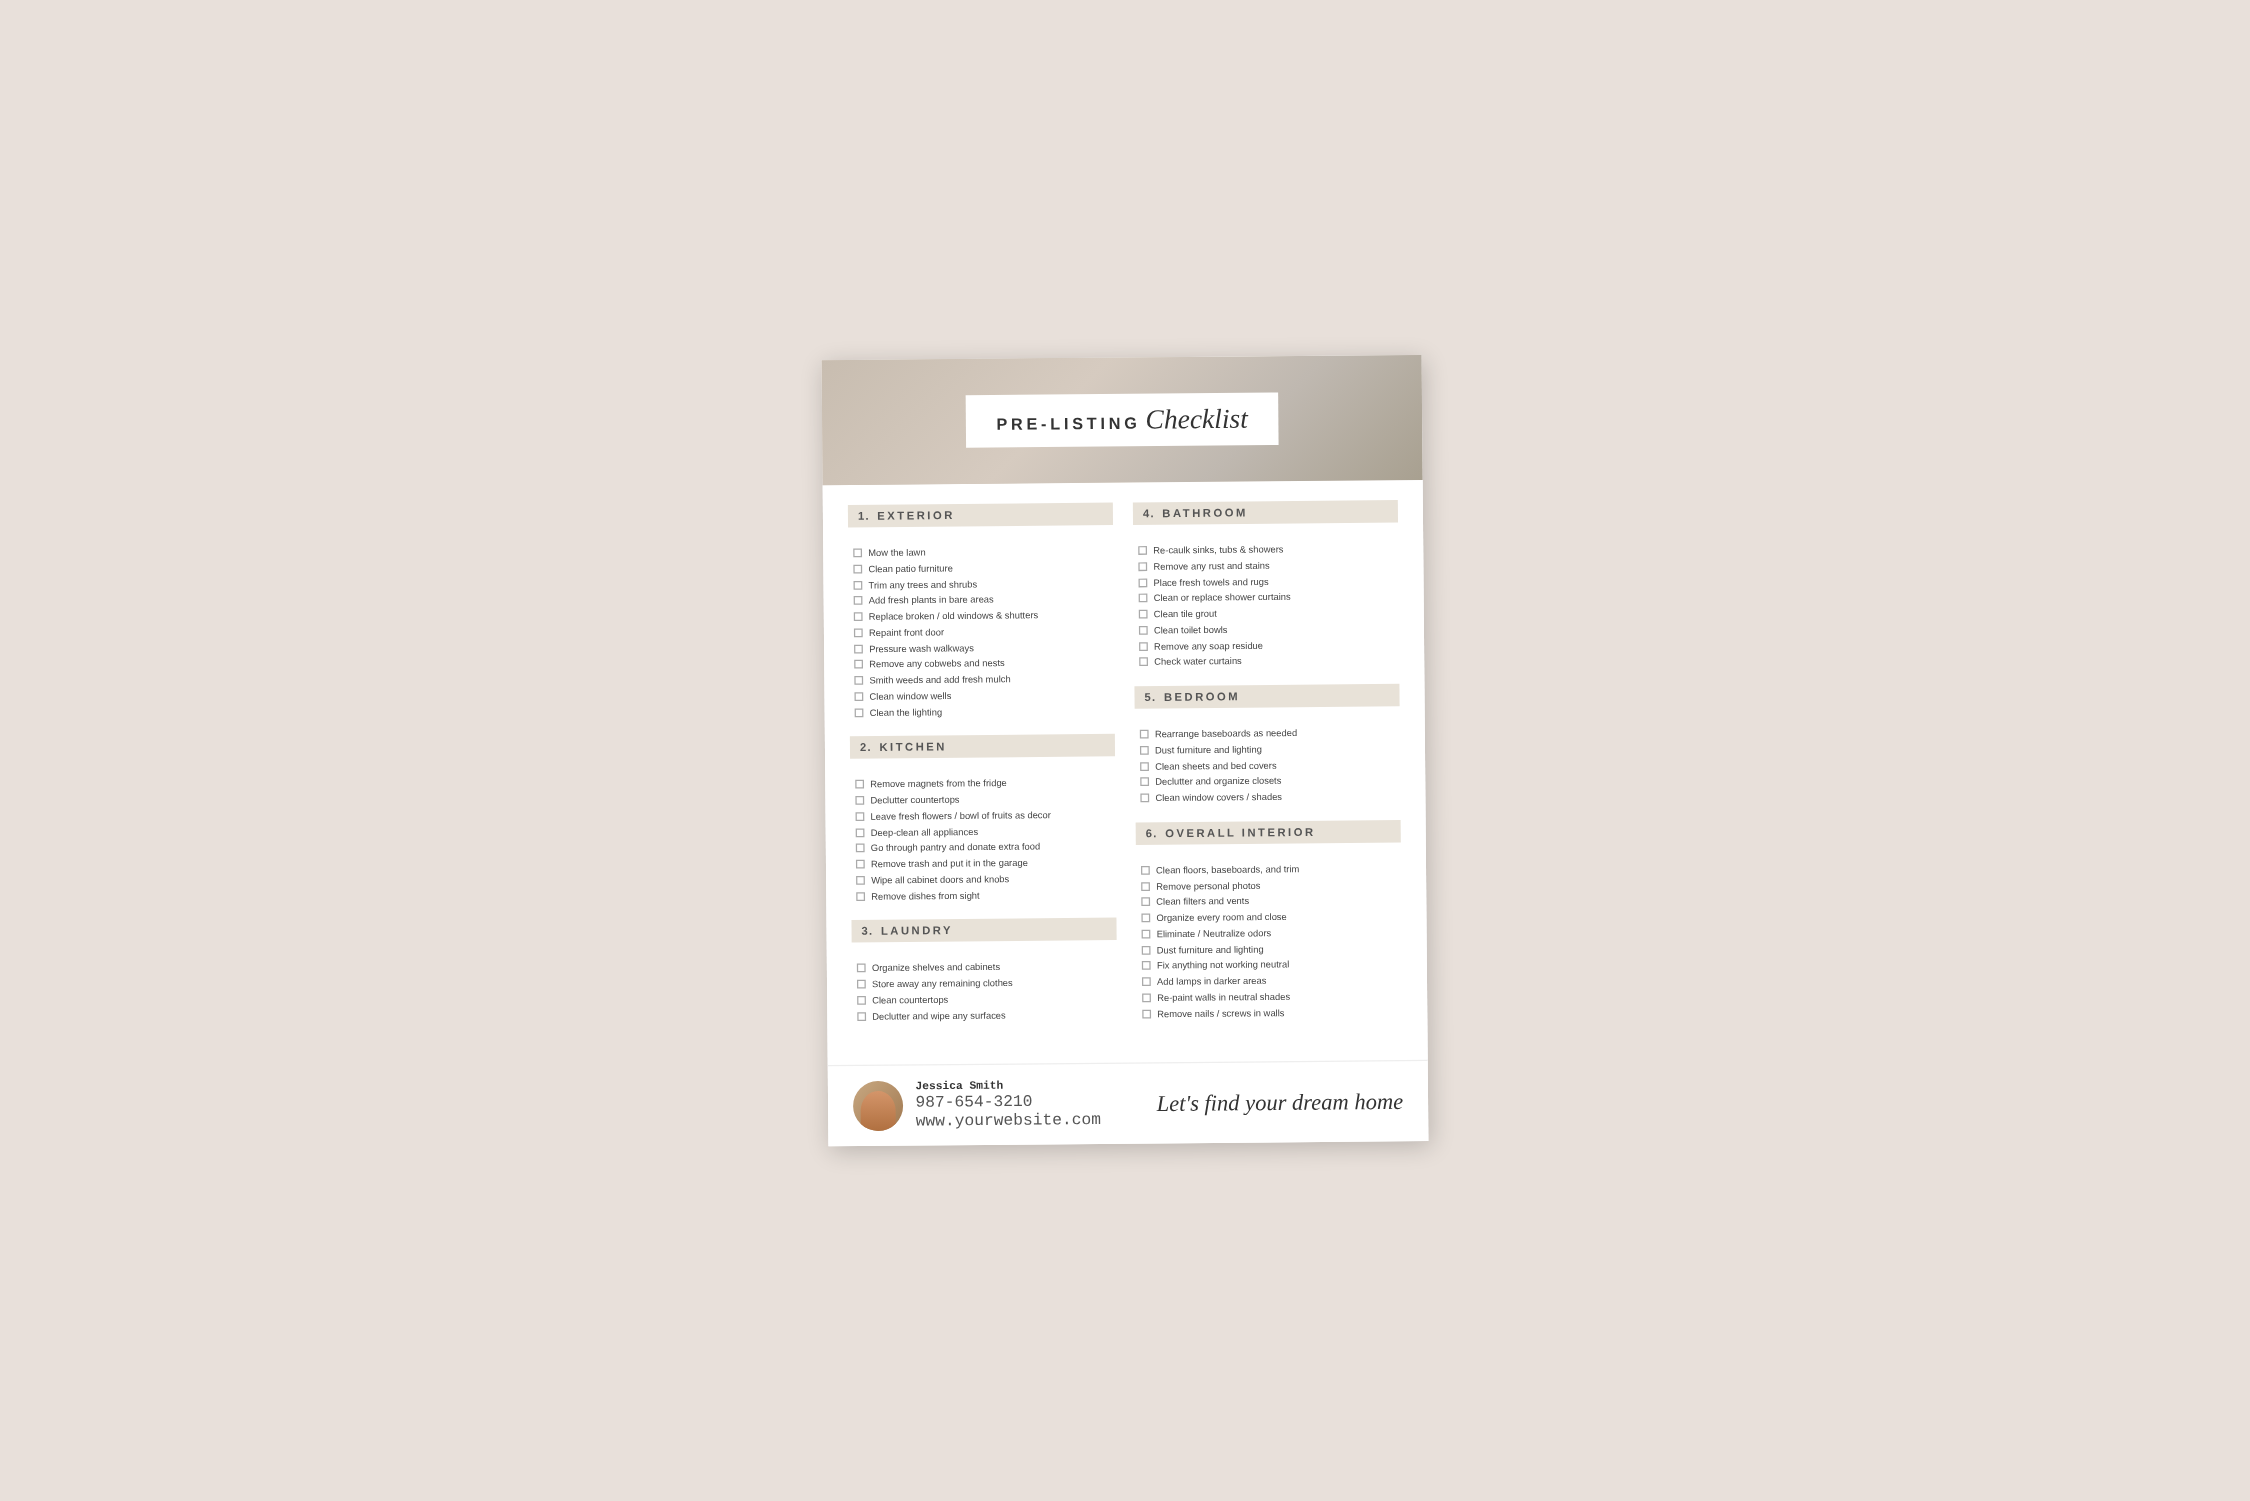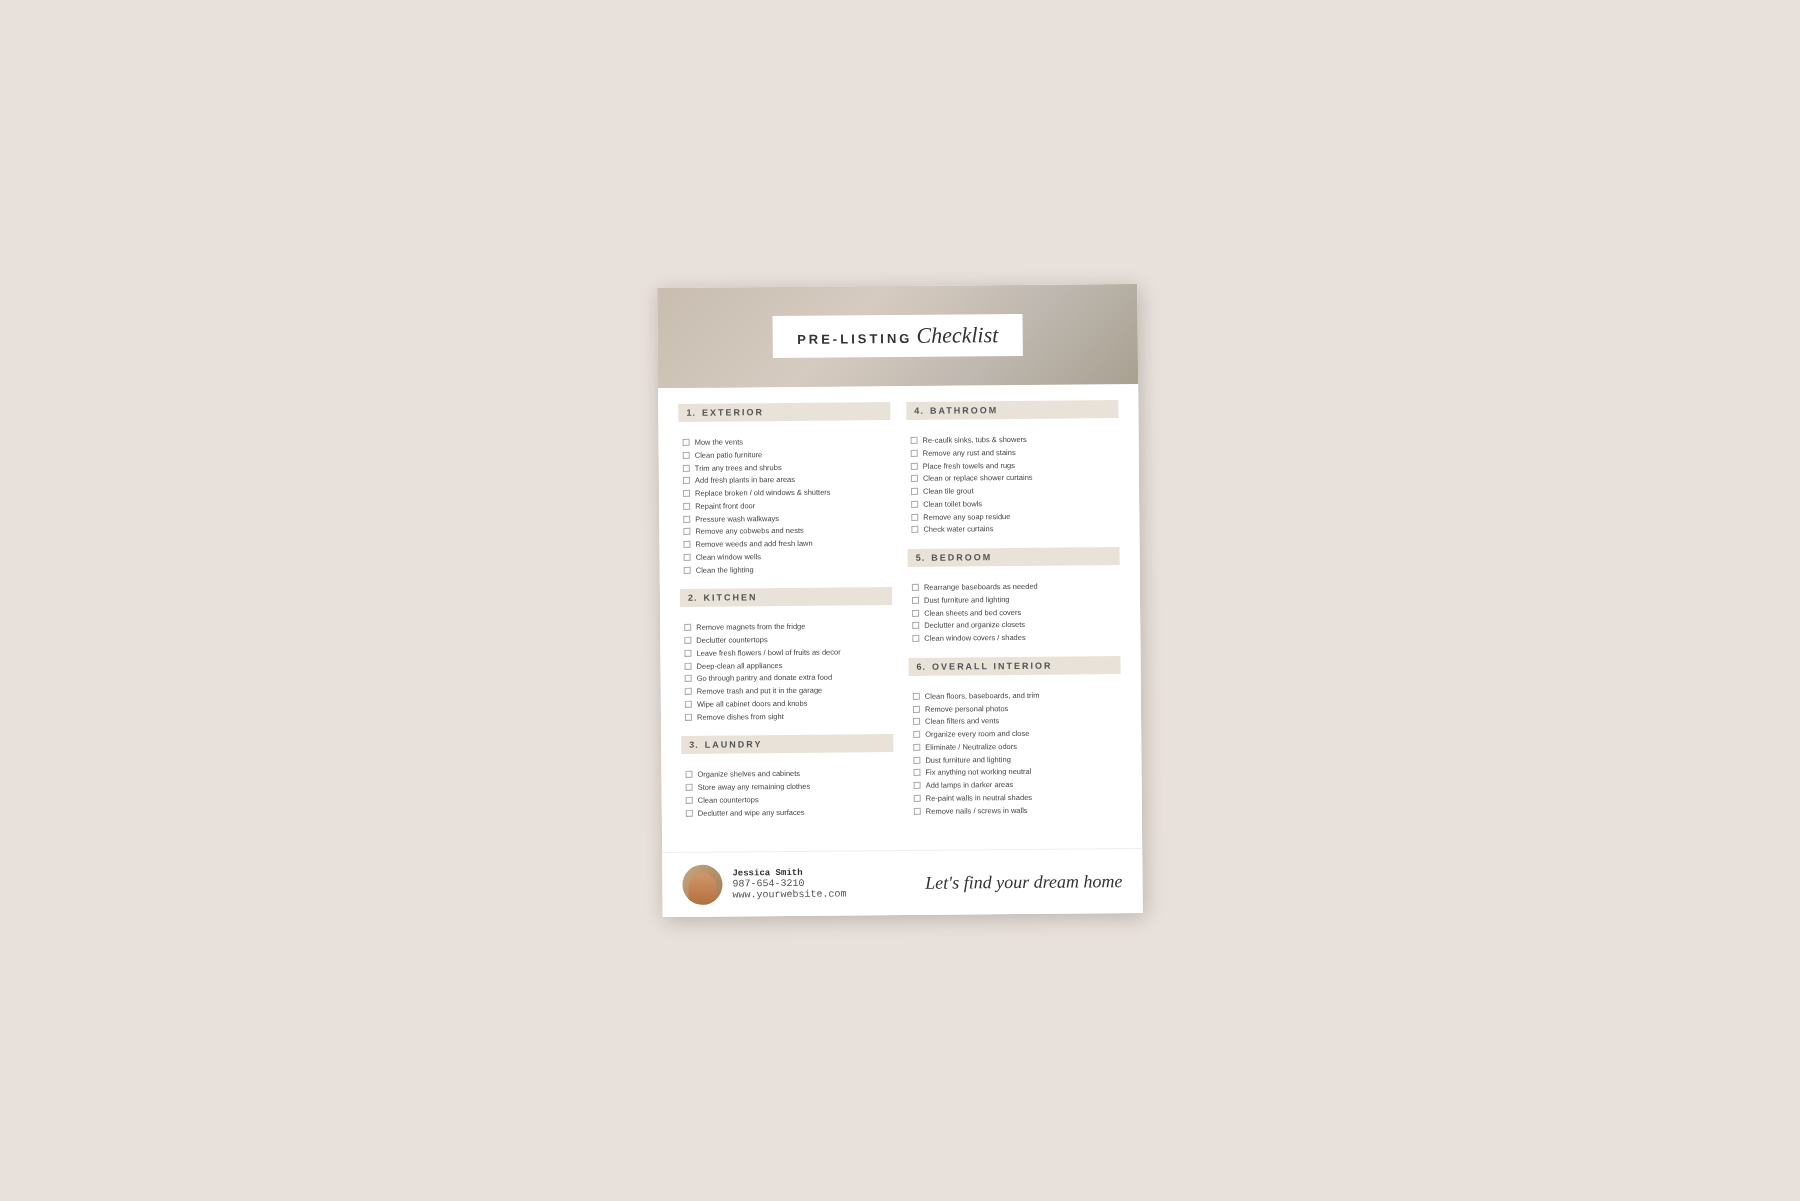--- a/index.html
+++ b/index.html
@@ -176,21 +176,21 @@
       font-family: Liberation Mono, monospace;
     }
 
     .agent-name {
       font-size: 9px;
       font-weight: bold;
       color: #333;
     }
 
     .agent-phone, .agent-website {
-      font-size: 10px;
+      font-size: 13px;
       color: #555;
     }
 
     .footer-tagline {
       font-size: 18px;
       font-style: italic;
       color: #333;
       font-family: 'Georgia', serif;
     }
 
@@ -221,21 +221,21 @@
 
         <div class="section">
           <div class="section-header">
             <span class="section-number">1.</span>
             <span class="section-title">EXTERIOR</span>
           </div>
           <div class="spacer"></div>
           <div class="checklist-items">
             <div class="checklist-item">
                 <div class="checkbox"></div>
-                <span class="item-text">Mow the vents</span>
+                <span class="item-text">Mow the lawn</span>
               </div>
             <div class="checklist-item">
                 <div class="checkbox"></div>
                 <span class="item-text">Clean patio furniture</span>
               </div>
             <div class="checklist-item">
                 <div class="checkbox"></div>
                 <span class="item-text">Trim any trees and shrubs</span>
               </div>
             <div class="checklist-item">
@@ -253,21 +253,21 @@
             <div class="checklist-item">
                 <div class="checkbox"></div>
                 <span class="item-text">Pressure wash walkways</span>
               </div>
             <div class="checklist-item">
                 <div class="checkbox"></div>
                 <span class="item-text">Remove any cobwebs and nests</span>
               </div>
             <div class="checklist-item">
                 <div class="checkbox"></div>
-                <span class="item-text">Remove weeds and add fresh lawn</span>
+                <span class="item-text">Smith weeds and add fresh mulch</span>
               </div>
             <div class="checklist-item">
                 <div class="checkbox"></div>
                 <span class="item-text">Clean window wells</span>
               </div>
             <div class="checklist-item">
                 <div class="checkbox"></div>
                 <span class="item-text">Clean the lighting</span>
               </div>
           </div>

